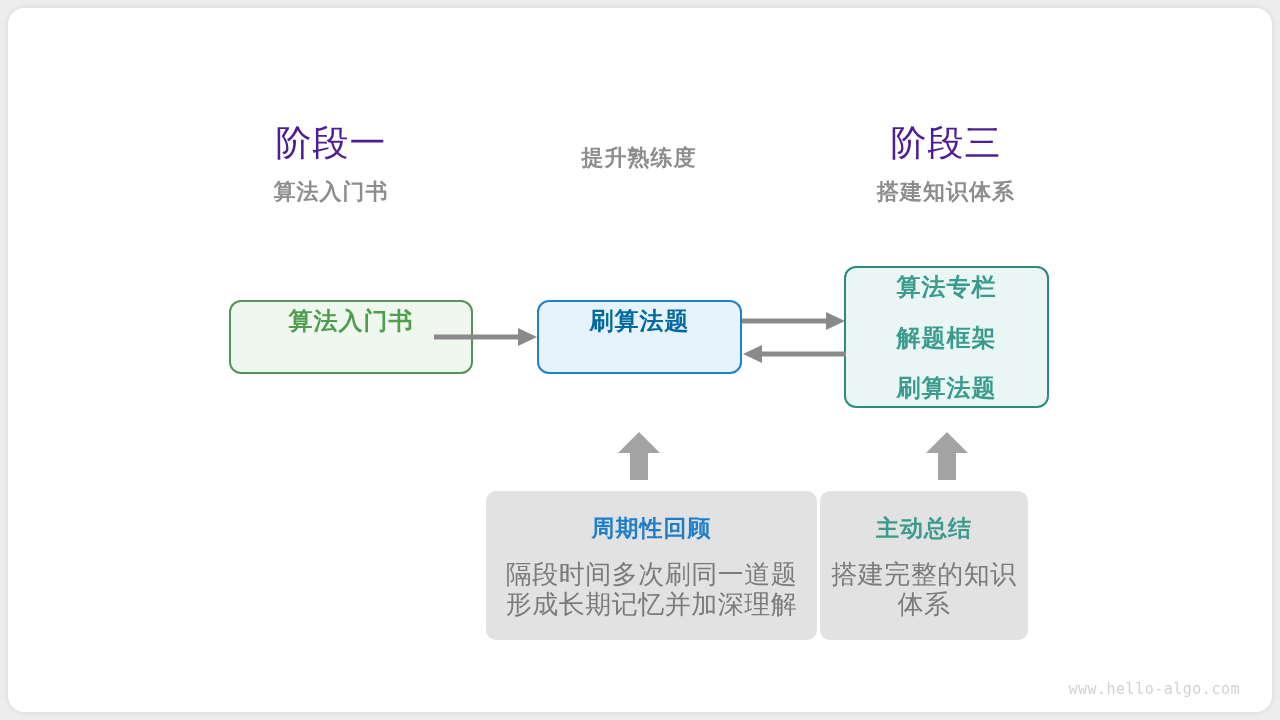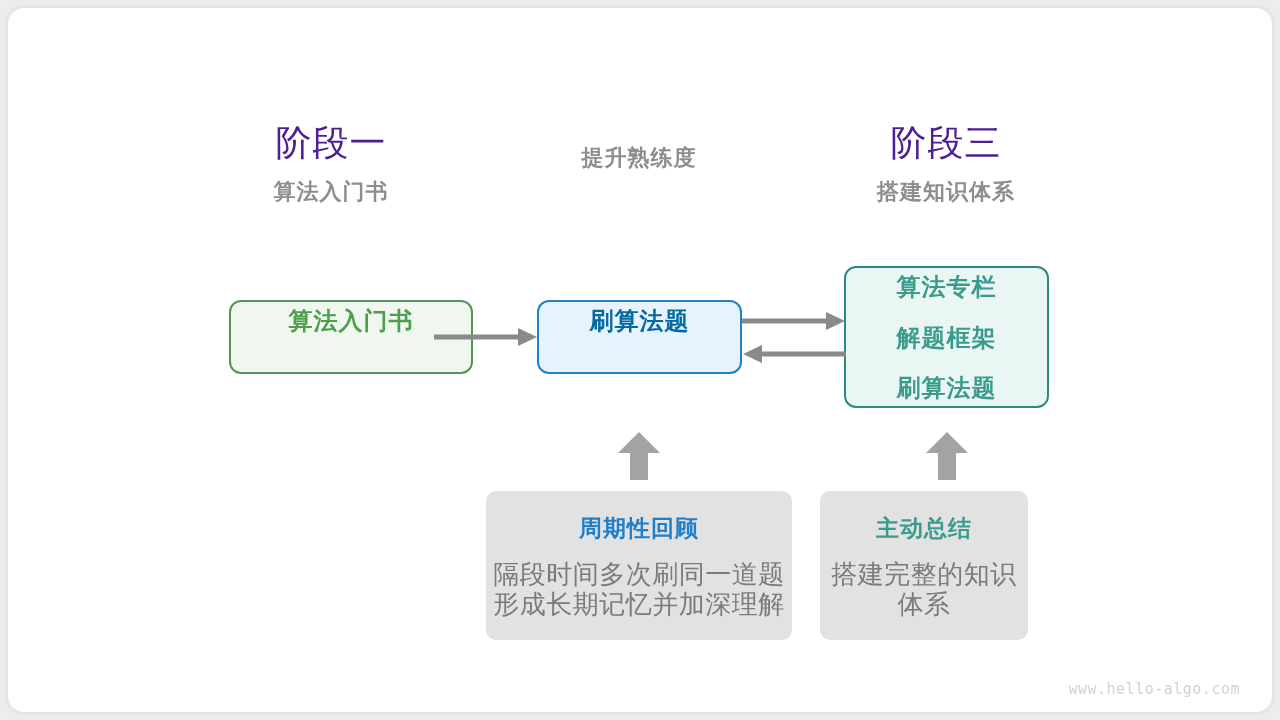--- a/index.html
+++ b/index.html
@@ -175,21 +175,21 @@
   </svg>
 
   <svg class="arrow-svg" style="left:618px; top:432px;" width="42" height="48">
     <polygon points="21,0 42,21 30,21 30,48 12,48 12,21 0,21" fill="#a3a3a3"></polygon>
   </svg>
 
   <svg class="arrow-svg" style="left:926px; top:432px;" width="42" height="48">
     <polygon points="21,0 42,21 30,21 30,48 12,48 12,21 0,21" fill="#a3a3a3"></polygon>
   </svg>
 
-  <div class="note" style="left:486px; top:491px; width:306px; height:149px;">
+  <div class="note" style="left:486px; top:491px; width:331px; height:149px;">
     <div class="note-title blue">周期性回顾</div>
     <div class="note-body">
       <div>隔段时间多次刷同一道题</div>
       <div>形成长期记忆并加深理解</div>
     </div>
   </div>
 
   <div class="note" style="left:820px; top:491px; width:208px; height:149px;">
     <div class="note-title teal">主动总结</div>
     <div class="note-body">

